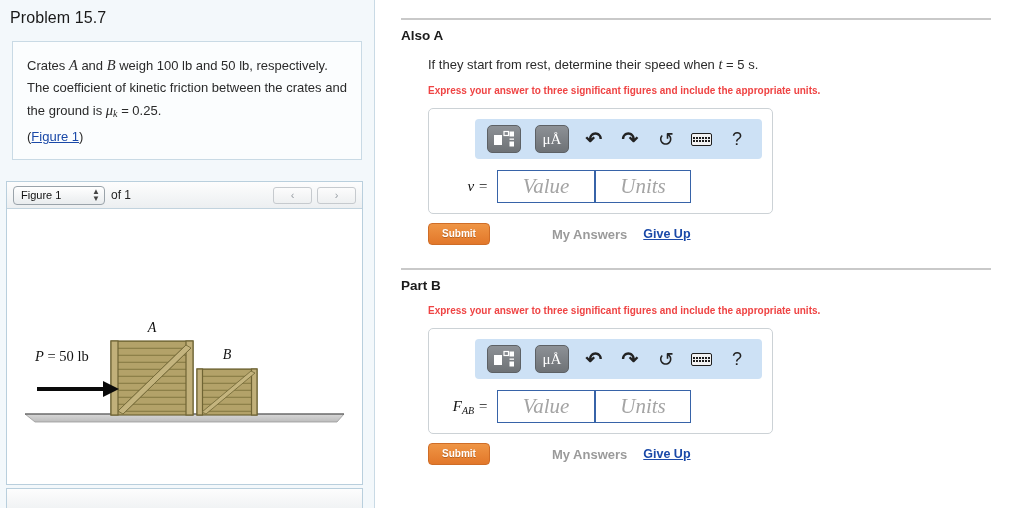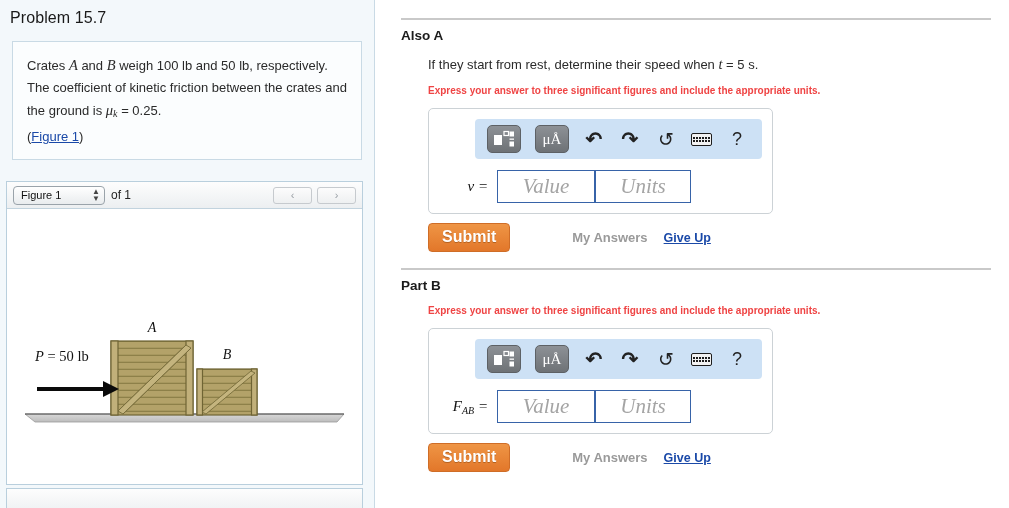--- a/index.html
+++ b/index.html
@@ -219,21 +219,21 @@
   .submit-row {
     display: flex;
     align-items: center;
     margin: 9px 0 0 27px;
   }
   .submit-btn {
     background: linear-gradient(#ef9545, #e2772a);
     border: 1px solid #cf6d27;
     border-radius: 4px;
     color: #ffffff;
-    font-size: 16px;
+    font-size: 10px;
     font-weight: bold;
     padding: 4px 13px 5px 13px;
     cursor: pointer;
     text-shadow: 0 1px 0 rgba(120,60,10,.45);
   }
   .myanswers {
     color: #9a9a9a;
     font-size: 13px;
     font-weight: bold;
     margin-left: 62px;

